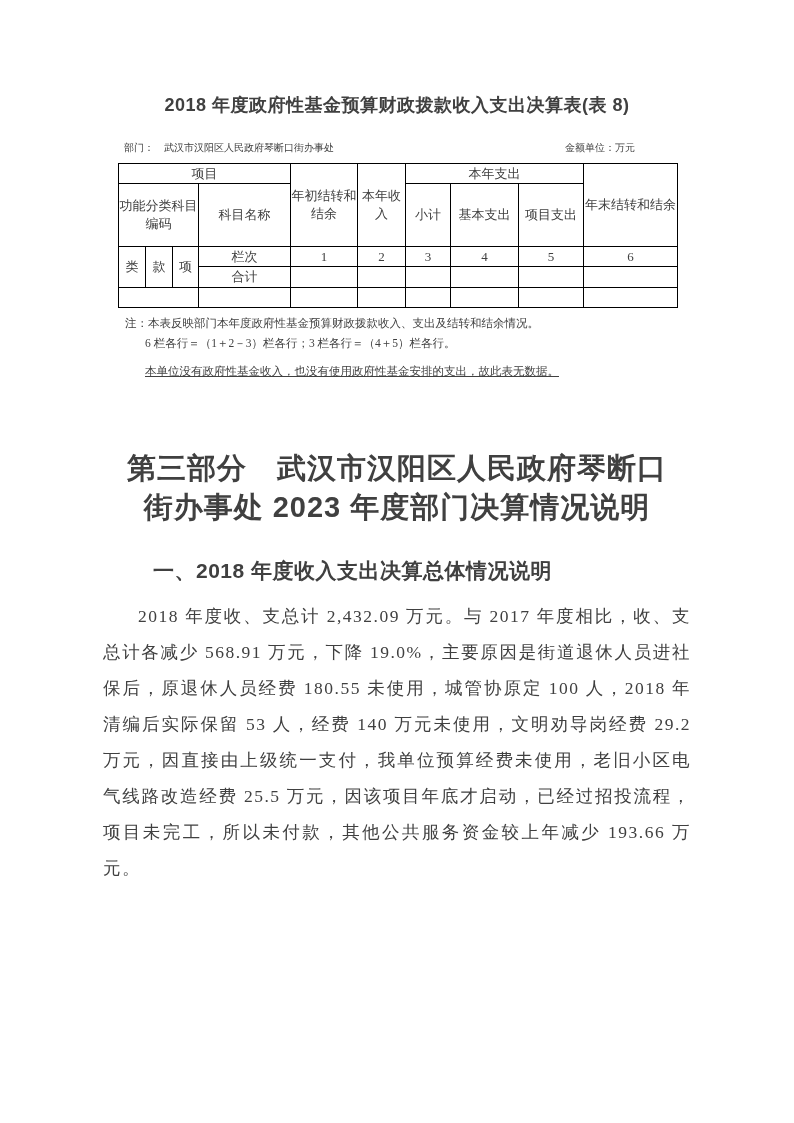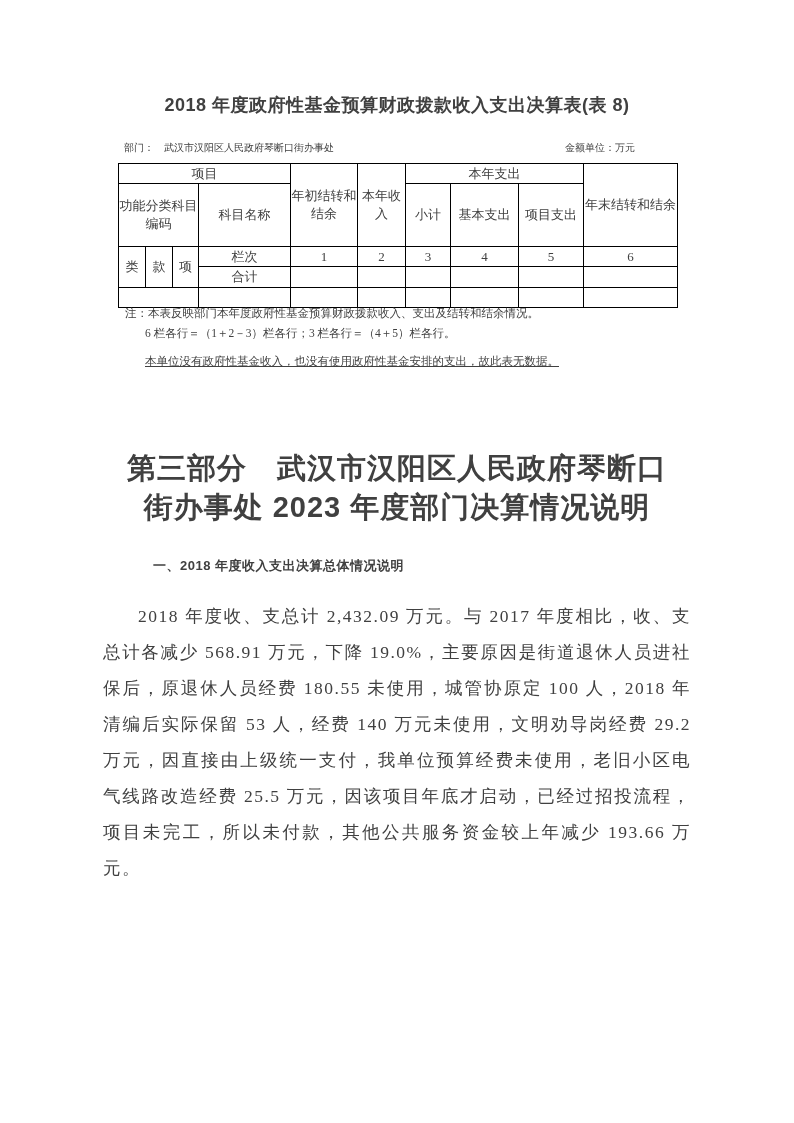--- a/index.html
+++ b/index.html
@@ -62,21 +62,21 @@
   tr.r5 { height: 20px; }
   td.pad-begin  { padding: 0 7px; }
   td.pad-income { padding: 0 7px; }
   td.pad-end    { padding: 0 14px; }
   td.pad-func   { padding: 0 6px; }
   td.num-cell   { font-size: 12.5px; }
 
   
   .notes {
     position: absolute;
-    top: 303px; left: 125px;
+    top: 313px; left: 125px;
     width: 540px;
     font-size: 11.5px;
     line-height: 20px;
   }
   .note-indent { padding-left: 20px; }
   .note-gap { margin-top: 8px; text-decoration: underline; }
 
   
   .section-heading {
     position: absolute;
@@ -87,21 +87,21 @@
     font-weight: bold;
     font-size: 29px;
     line-height: 39px;
     letter-spacing: 1px;
   }
   .sub-heading {
     position: absolute;
     top: 557px; left: 153px;
     font-family: "Liberation Sans", sans-serif;
     font-weight: bold;
-    font-size: 13px;
+    font-size: 21px;
     letter-spacing: 0.5px;
   }
   .body-paragraph {
     position: absolute;
     top: 598px; left: 103px;
     width: 588px;
     font-size: 17.5px;
     line-height: 36px;
     text-align: justify;
     text-justify: inter-character;

